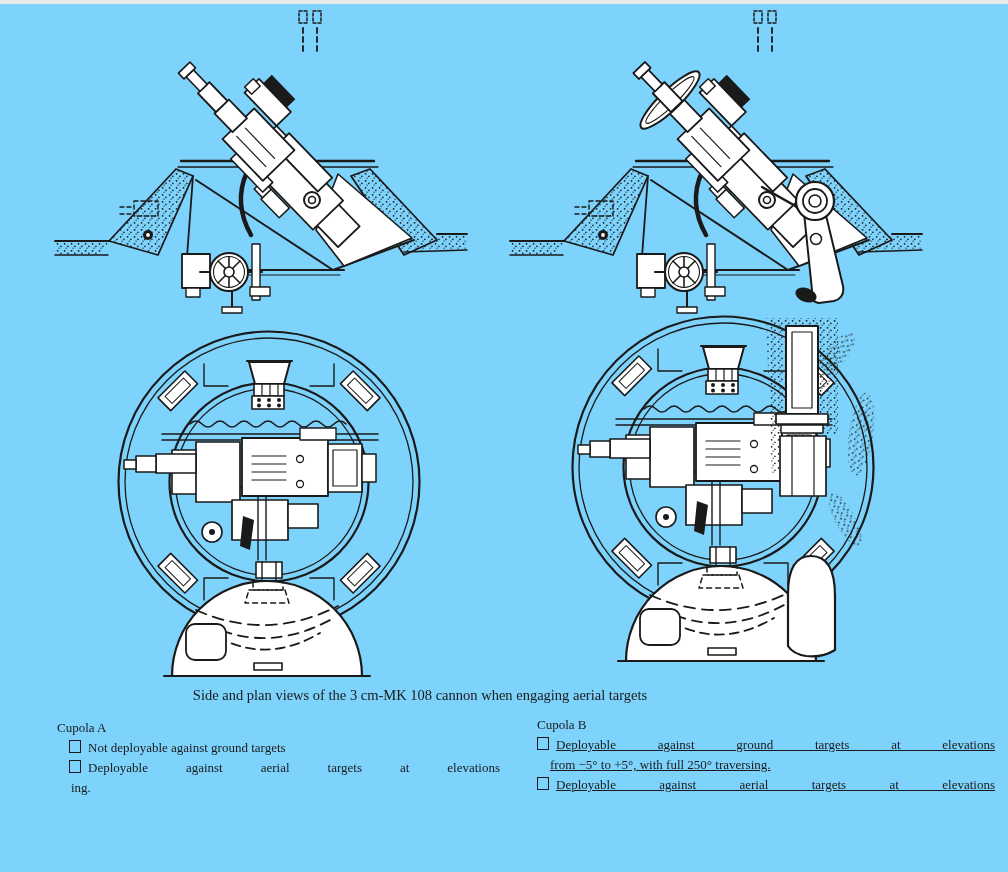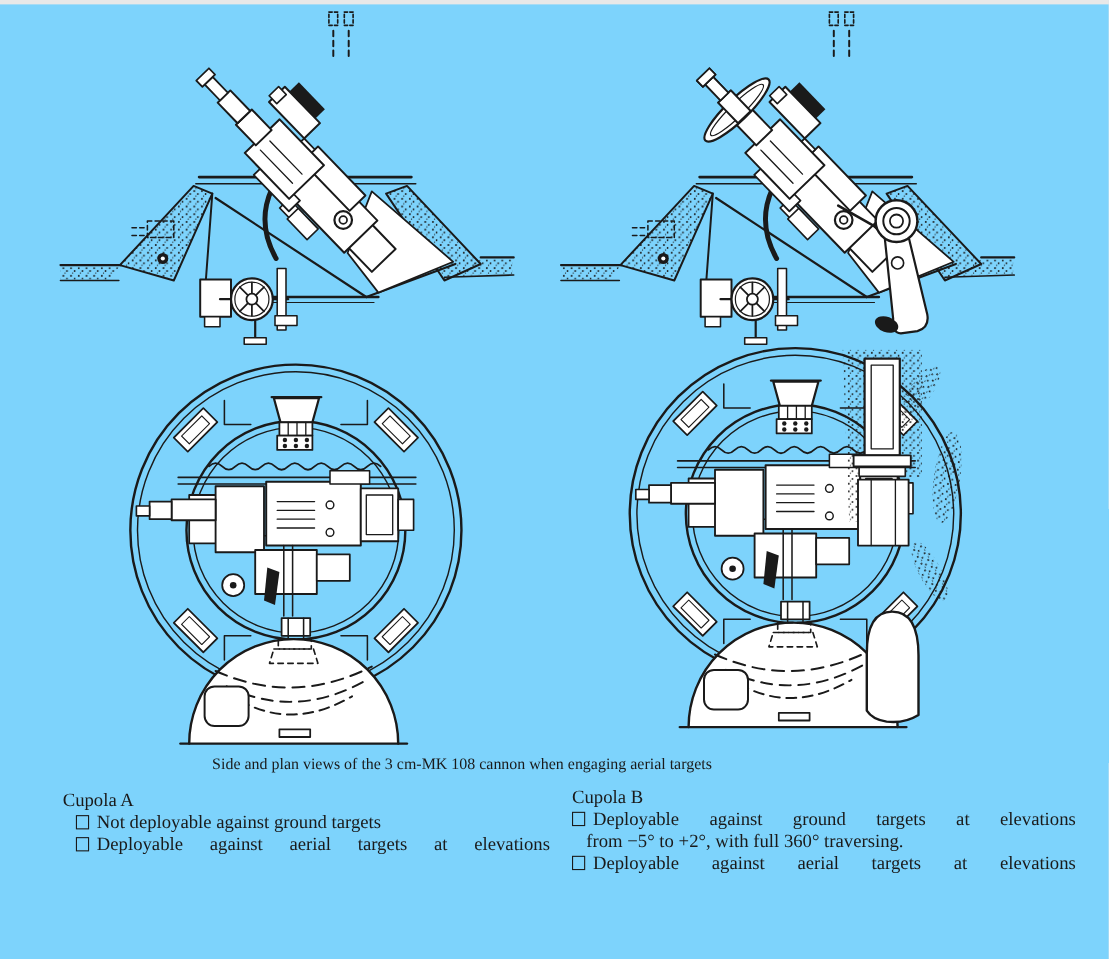--- a/index.html
+++ b/index.html
@@ -6,26 +6,26 @@
   .page {
     position:relative; width:1008px; height:872px; margin:4px auto;
     background:#7dd3fc; overflow:hidden;
     font-family:"Liberation Serif", serif; color:#1a1a1a;
   }
   .artwork { position:absolute; left:0; top:0; }
   .caption {
     position:absolute; left:120px; top:683px; width:600px;
     text-align:center; font-size:14.5px; line-height:17px;
   }
-  .col { position:absolute; font-size:17px; line-height:20px; }
+  .col { position:absolute; font-size:13px; line-height:20px; }
   .col-a { left:57px;  top:714px; width:443px; }
-  .col-b { left:520px; top:711px; width:458px; }
+  .col-b { left:537px; top:711px; width:458px; }
   .heading { display:block; }
   .col-a .bullet { padding-left:14px; }
-  .col-b .bullet { padding-left:13px; }
+  .col-b .bullet { padding-left:13px;text-decoration:underline; }
   .col-a .first-line { text-indent:-2px; }
   .col-b .first-line { text-indent:-13px; }
   .b-line { display:block; text-align:justify; text-align-last:justify; }
   .b-line.last { text-align-last:left; }
   .cb {
     display:inline-block; width:10px; height:11px;
     border:1.7px solid #1a1a1a; margin-right:7px;
     transform:translateY(1px);
   }
 </style>
@@ -265,27 +265,28 @@
 
   <div class="caption">Side and plan views of the 3 cm-MK 108 cannon when engaging aerial targets</div>
 
   <div class="col col-a">
     <span class="heading">Cupola A</span>
     <div class="bullet">
       <span class="b-line first-line last"><span class="cb"></span><span>Not deployable against ground targets</span></span>
     </div>
     <div class="bullet">
       <span class="b-line first-line"><span class="cb"></span><span>Deployable against aerial targets at elevations</span></span>
+      <span class="b-line last">ing.</span>
     </div>
   </div>
 
   <div class="col col-b">
     <span class="heading">Cupola B</span>
     <div class="bullet">
       <span class="b-line first-line"><span class="cb"></span><span>Deployable against ground targets at elevations</span></span>
-      <span class="b-line last">from −5° to +2°, with full 360° traversing.</span>
+      <span class="b-line last">from −5° to +5°, with full 250° traversing.</span>
     </div>
     <div class="bullet">
       <span class="b-line first-line"><span class="cb"></span><span>Deployable against aerial targets at elevations</span></span>
     </div>
   </div>
 
 </div>
 
 </body></html>

